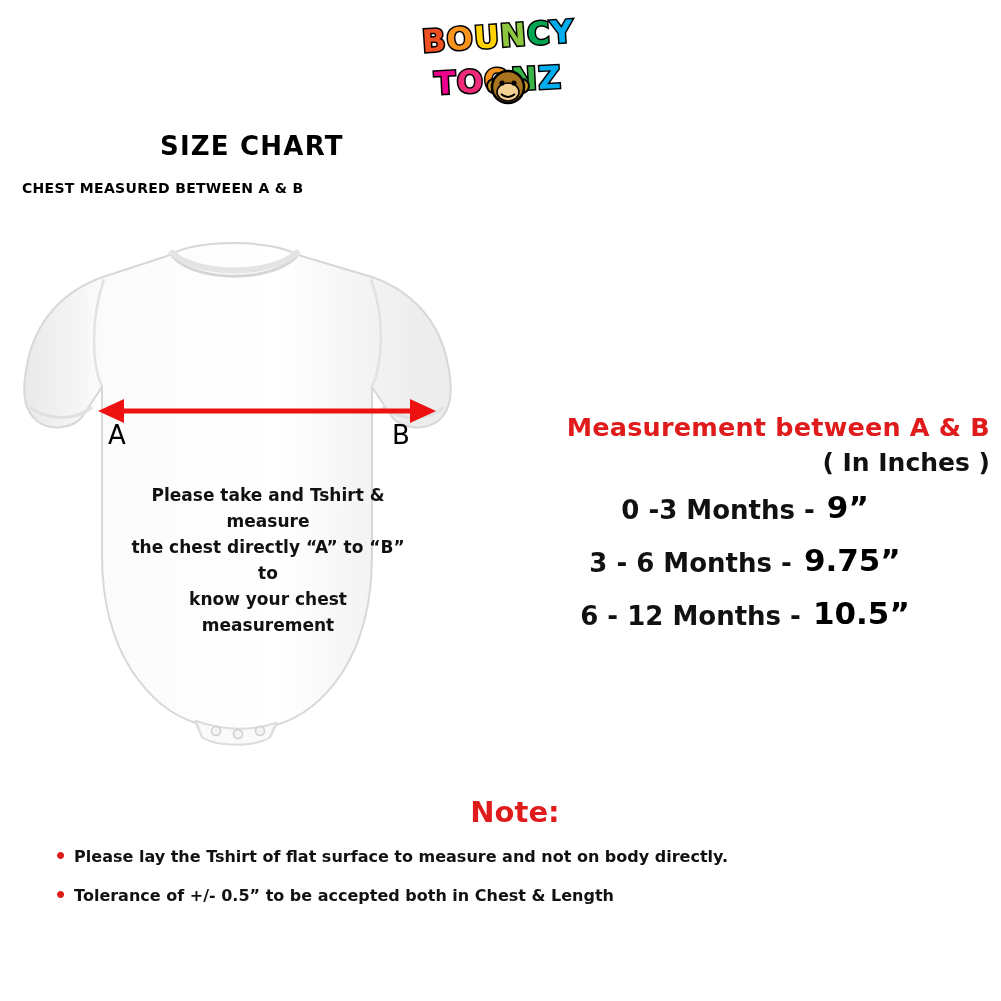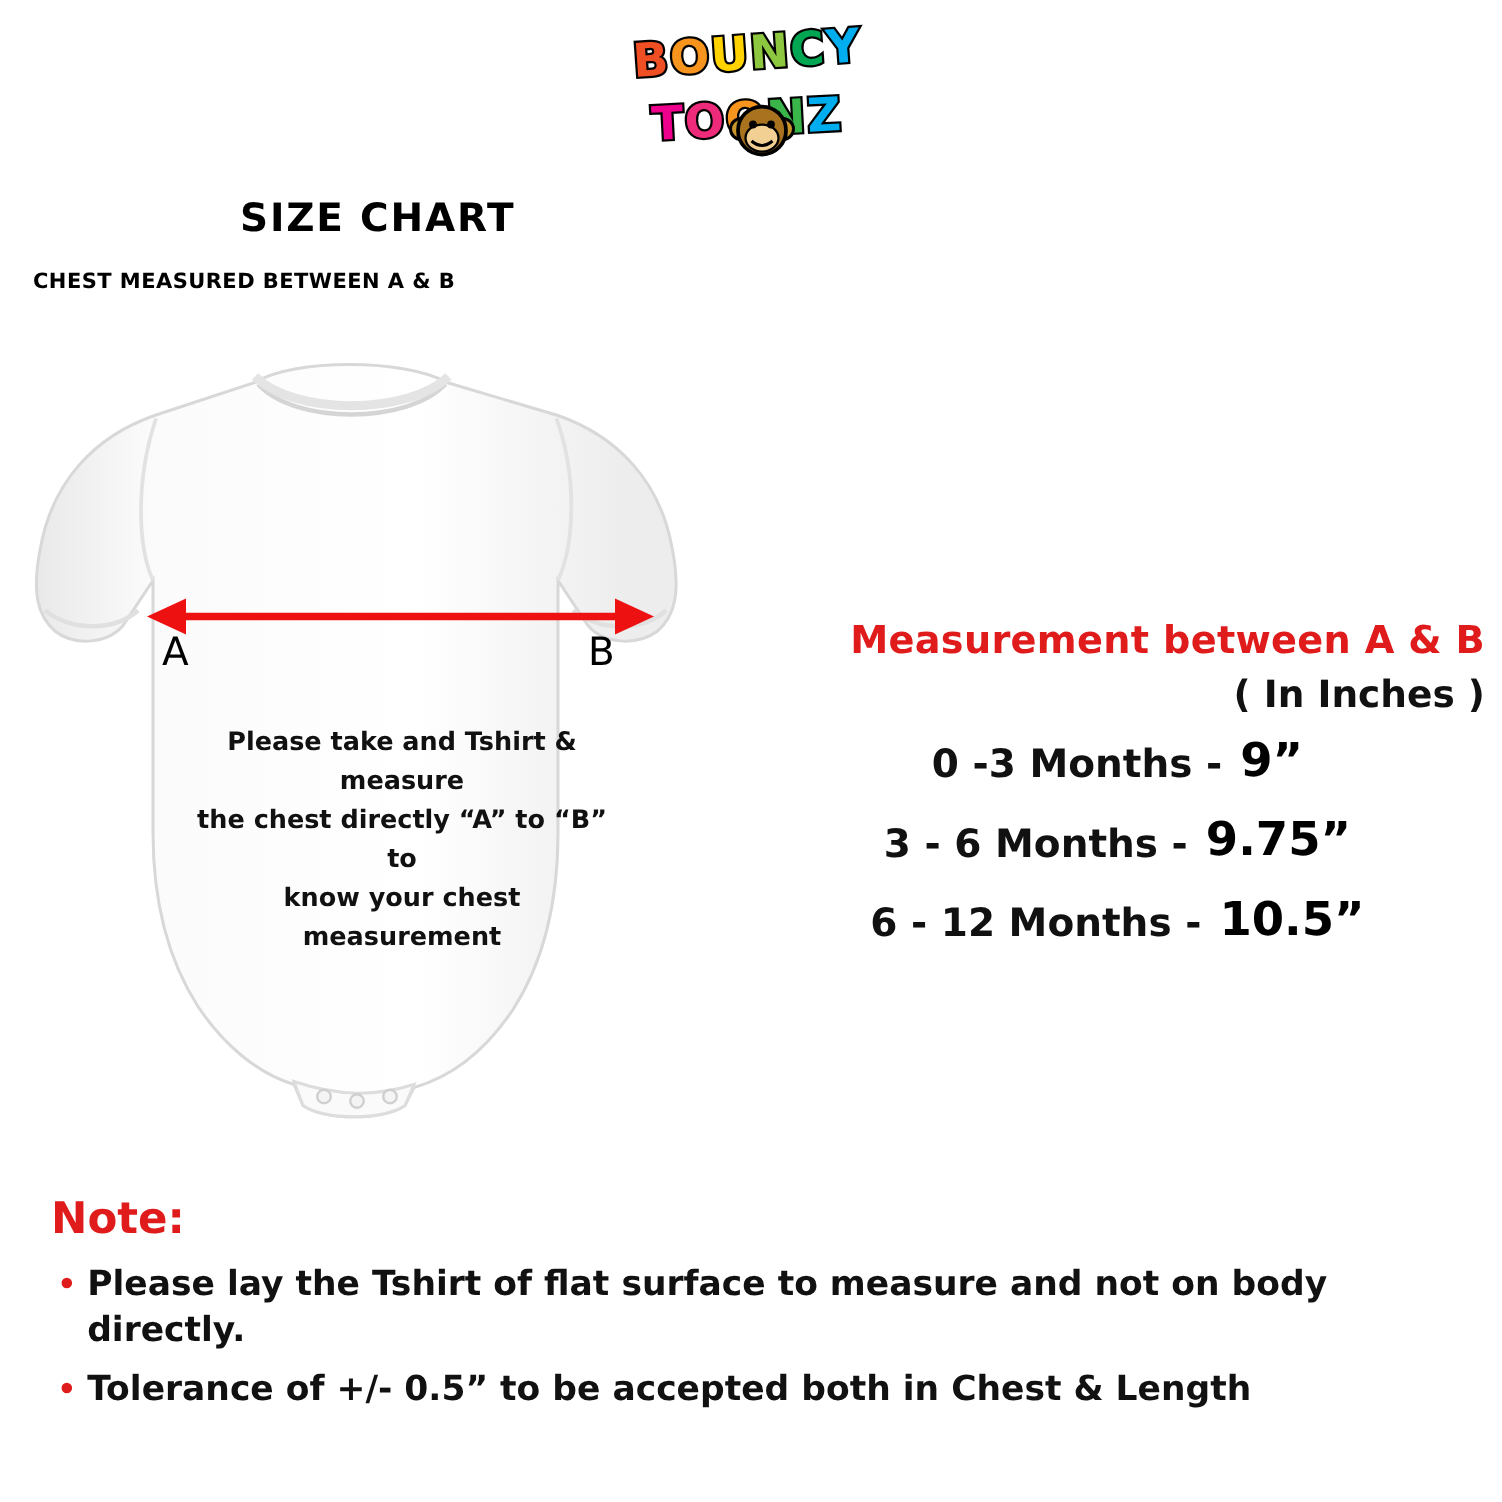--- a/index.html
+++ b/index.html
@@ -171,23 +171,24 @@
     font-family: "DejaVu Sans", sans-serif;
     font-weight: bold;
     font-size: 31px;
     color: #000;
     margin-left: 12px;
   }
 
   
   .note-block {
     position: absolute;
-    left: 34px;
+    left: 50px;
     top: 795px;
     width: 930px;
+    text-align: center;
   }
   .note-title {
     font-family: "DejaVu Sans", sans-serif;
     font-weight: bold;
     font-size: 29px;
     color: #e01b1b;
     margin-bottom: 12px;
   }
   .note-item {
     display: flex;
@@ -197,21 +198,21 @@
   .note-bullet {
     color: #e01b1b;
     font-size: 26px;
     line-height: 28px;
     margin-right: 9px;
     margin-left: 6px;
   }
   .note-text {
     font-family: "DejaVu Sans", sans-serif;
     font-weight: bold;
-    font-size: 23px;
+    font-size: 16px;
     line-height: 31px;
     color: #111;
     max-width: 890px;
   }
 </style>
 </head>
 <body>
 
 <div class="logo">
   <div class="logo-word">

